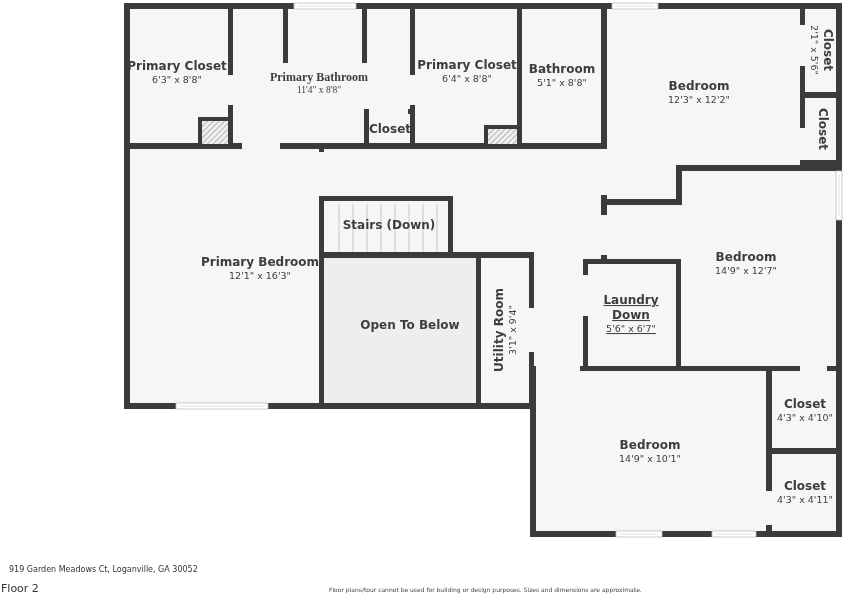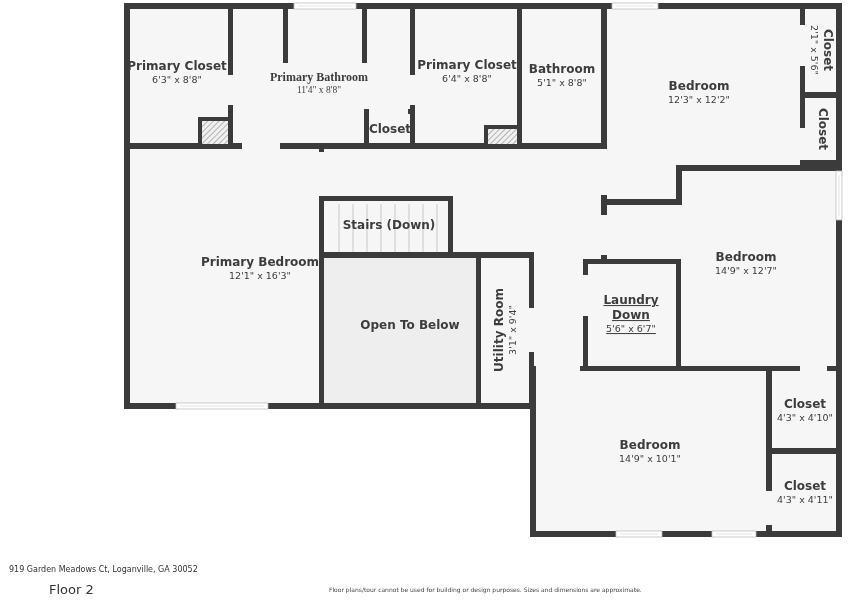--- a/index.html
+++ b/index.html
@@ -5,21 +5,21 @@
   html, body { margin: 0; padding: 0; background: #ffffff; }
   body { width: 848px; height: 600px; position: relative; overflow: hidden;
          font-family: "DejaVu Sans", "Liberation Sans", sans-serif; color: #3a3a3a; }
   svg.plan { position: absolute; left: 0; top: 0; }
   .lbl { position: absolute; text-align: center; white-space: nowrap; transform: translate(-50%, -50%); line-height: 1.25; }
   .lbl .name { font-size: 12px; font-weight: bold; color: #3d3d3d; display: block; }
   .lbl .dim { font-size: 9.5px; color: #3d3d3d; display: block; }
   .lbl.rot90 { transform: translate(-50%, -50%) rotate(90deg); }
   .lbl.rot-90 { transform: translate(-50%, -50%) rotate(-90deg); }
   .footer-addr { position: absolute; left: 1px; top: 565px; font-size: 8px; color: #333; padding-left: 8px; }
-  .footer-floor { position: absolute; left: 1px; top: 582px; font-size: 13px; color: #333; padding-left: 48px; }
+  .footer-floor { position: absolute; left: 1px; top: 582px; font-size: 11px; color: #333; }
   .footer-disc { position: absolute; left: 329px; top: 586px; font-size: 6px; color: #444; }
 </style>
 </head>
 <body>
 
 <svg class="plan" width="848" height="600" viewBox="0 0 848 600">
   <defs>
     <pattern id="hatch" width="4" height="4" patternUnits="userSpaceOnUse" patternTransform="rotate(45)">
       <rect width="4" height="4" fill="#f0f0f0"></rect>
       <line x1="0" y1="0" x2="0" y2="4" stroke="#777" stroke-width="1"></line>

